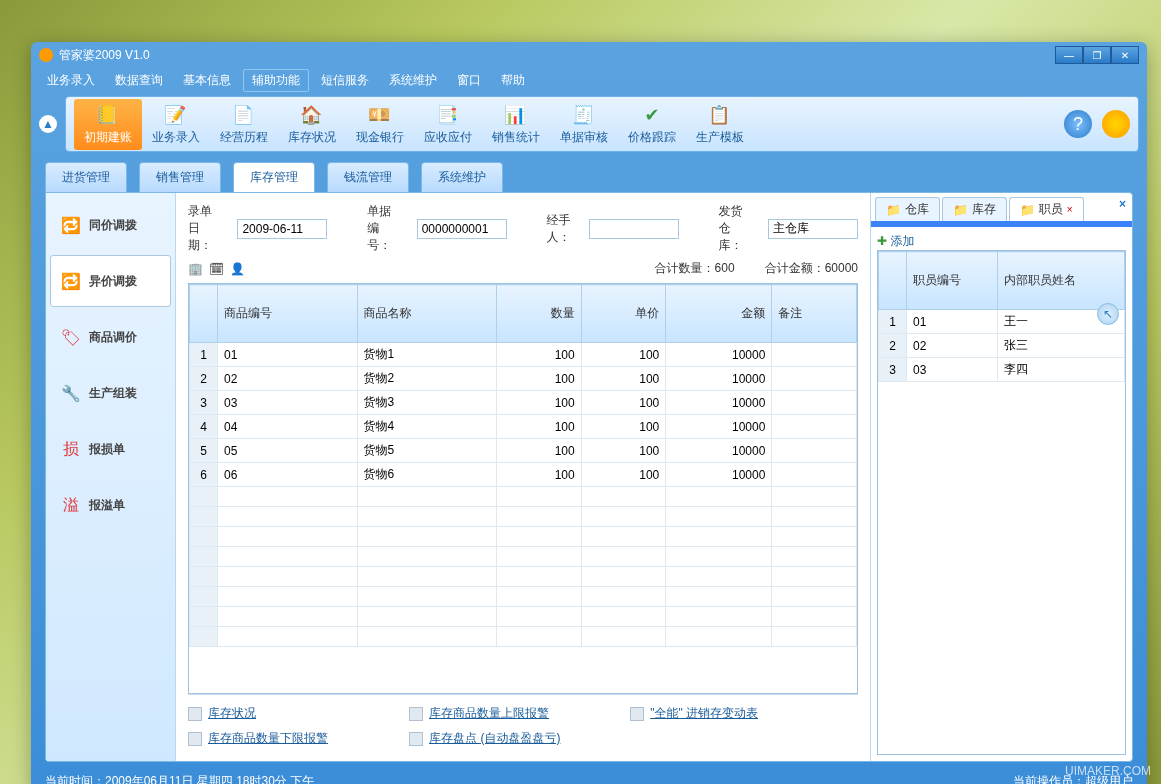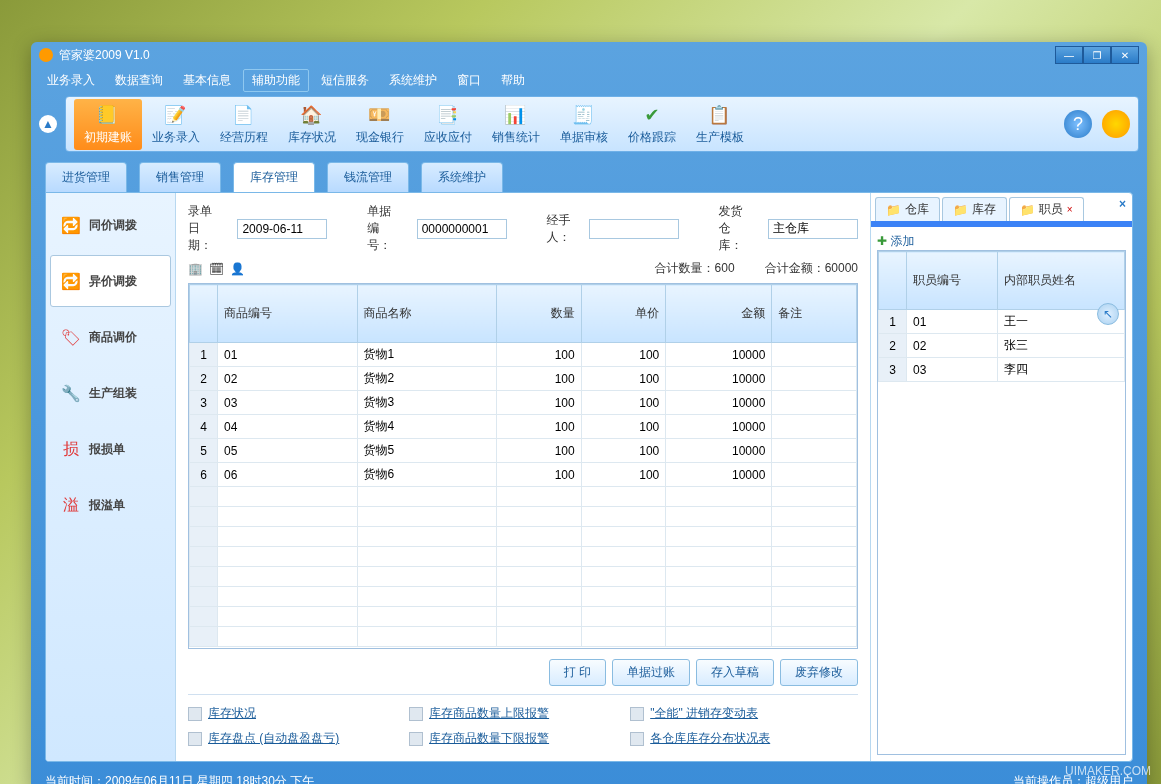--- a/index.html
+++ b/index.html
@@ -343,51 +343,41 @@
                 <td class=""></td>
                 <td class=""></td>
                 <td class=""></td>
                 <td class=""></td>
                 <td class=""></td>
               </tr>
             </tbody>
           </table>
       </div>
 
-      <div class="action-buttons" id="action-buttons">
-          <button>打 印</button>
-          <button>单据过账</button>
-          <button>存入草稿</button>
-          <button>废弃修改</button>
-        </div>
 
       <div class="quick-links" id="quick-links">
           <div class="ql-item">
             <span class="ql-icon"></span>
             <a class="ql-link">库存状况</a>
           </div>
           <div class="ql-item">
             <span class="ql-icon"></span>
             <a class="ql-link">库存商品数量上限报警</a>
           </div>
           <div class="ql-item">
             <span class="ql-icon"></span>
             <a class="ql-link">"全能" 进销存变动表</a>
           </div>
           <div class="ql-item">
             <span class="ql-icon"></span>
-            <a class="ql-link">库存盘点 (自动盘盈盘亏)</a>
+            <a class="ql-link">库存商品数量下限报警</a>
           </div>
           <div class="ql-item">
             <span class="ql-icon"></span>
-            <a class="ql-link">库存商品数量下限报警</a>
-          </div>
-          <div class="ql-item">
-            <span class="ql-icon"></span>
-            <a class="ql-link">各仓库库存分布状况表</a>
+            <a class="ql-link">库存盘点 (自动盘盈盘亏)</a>
           </div>
         </div>
     </div>
 
     <div class="side-panel">
       <span class="sp-close">×</span>
       <div class="sp-tabs" id="sp-tabs">
           <div class="sp-tab">
             <span>📁</span>
             <span>仓库</span>

